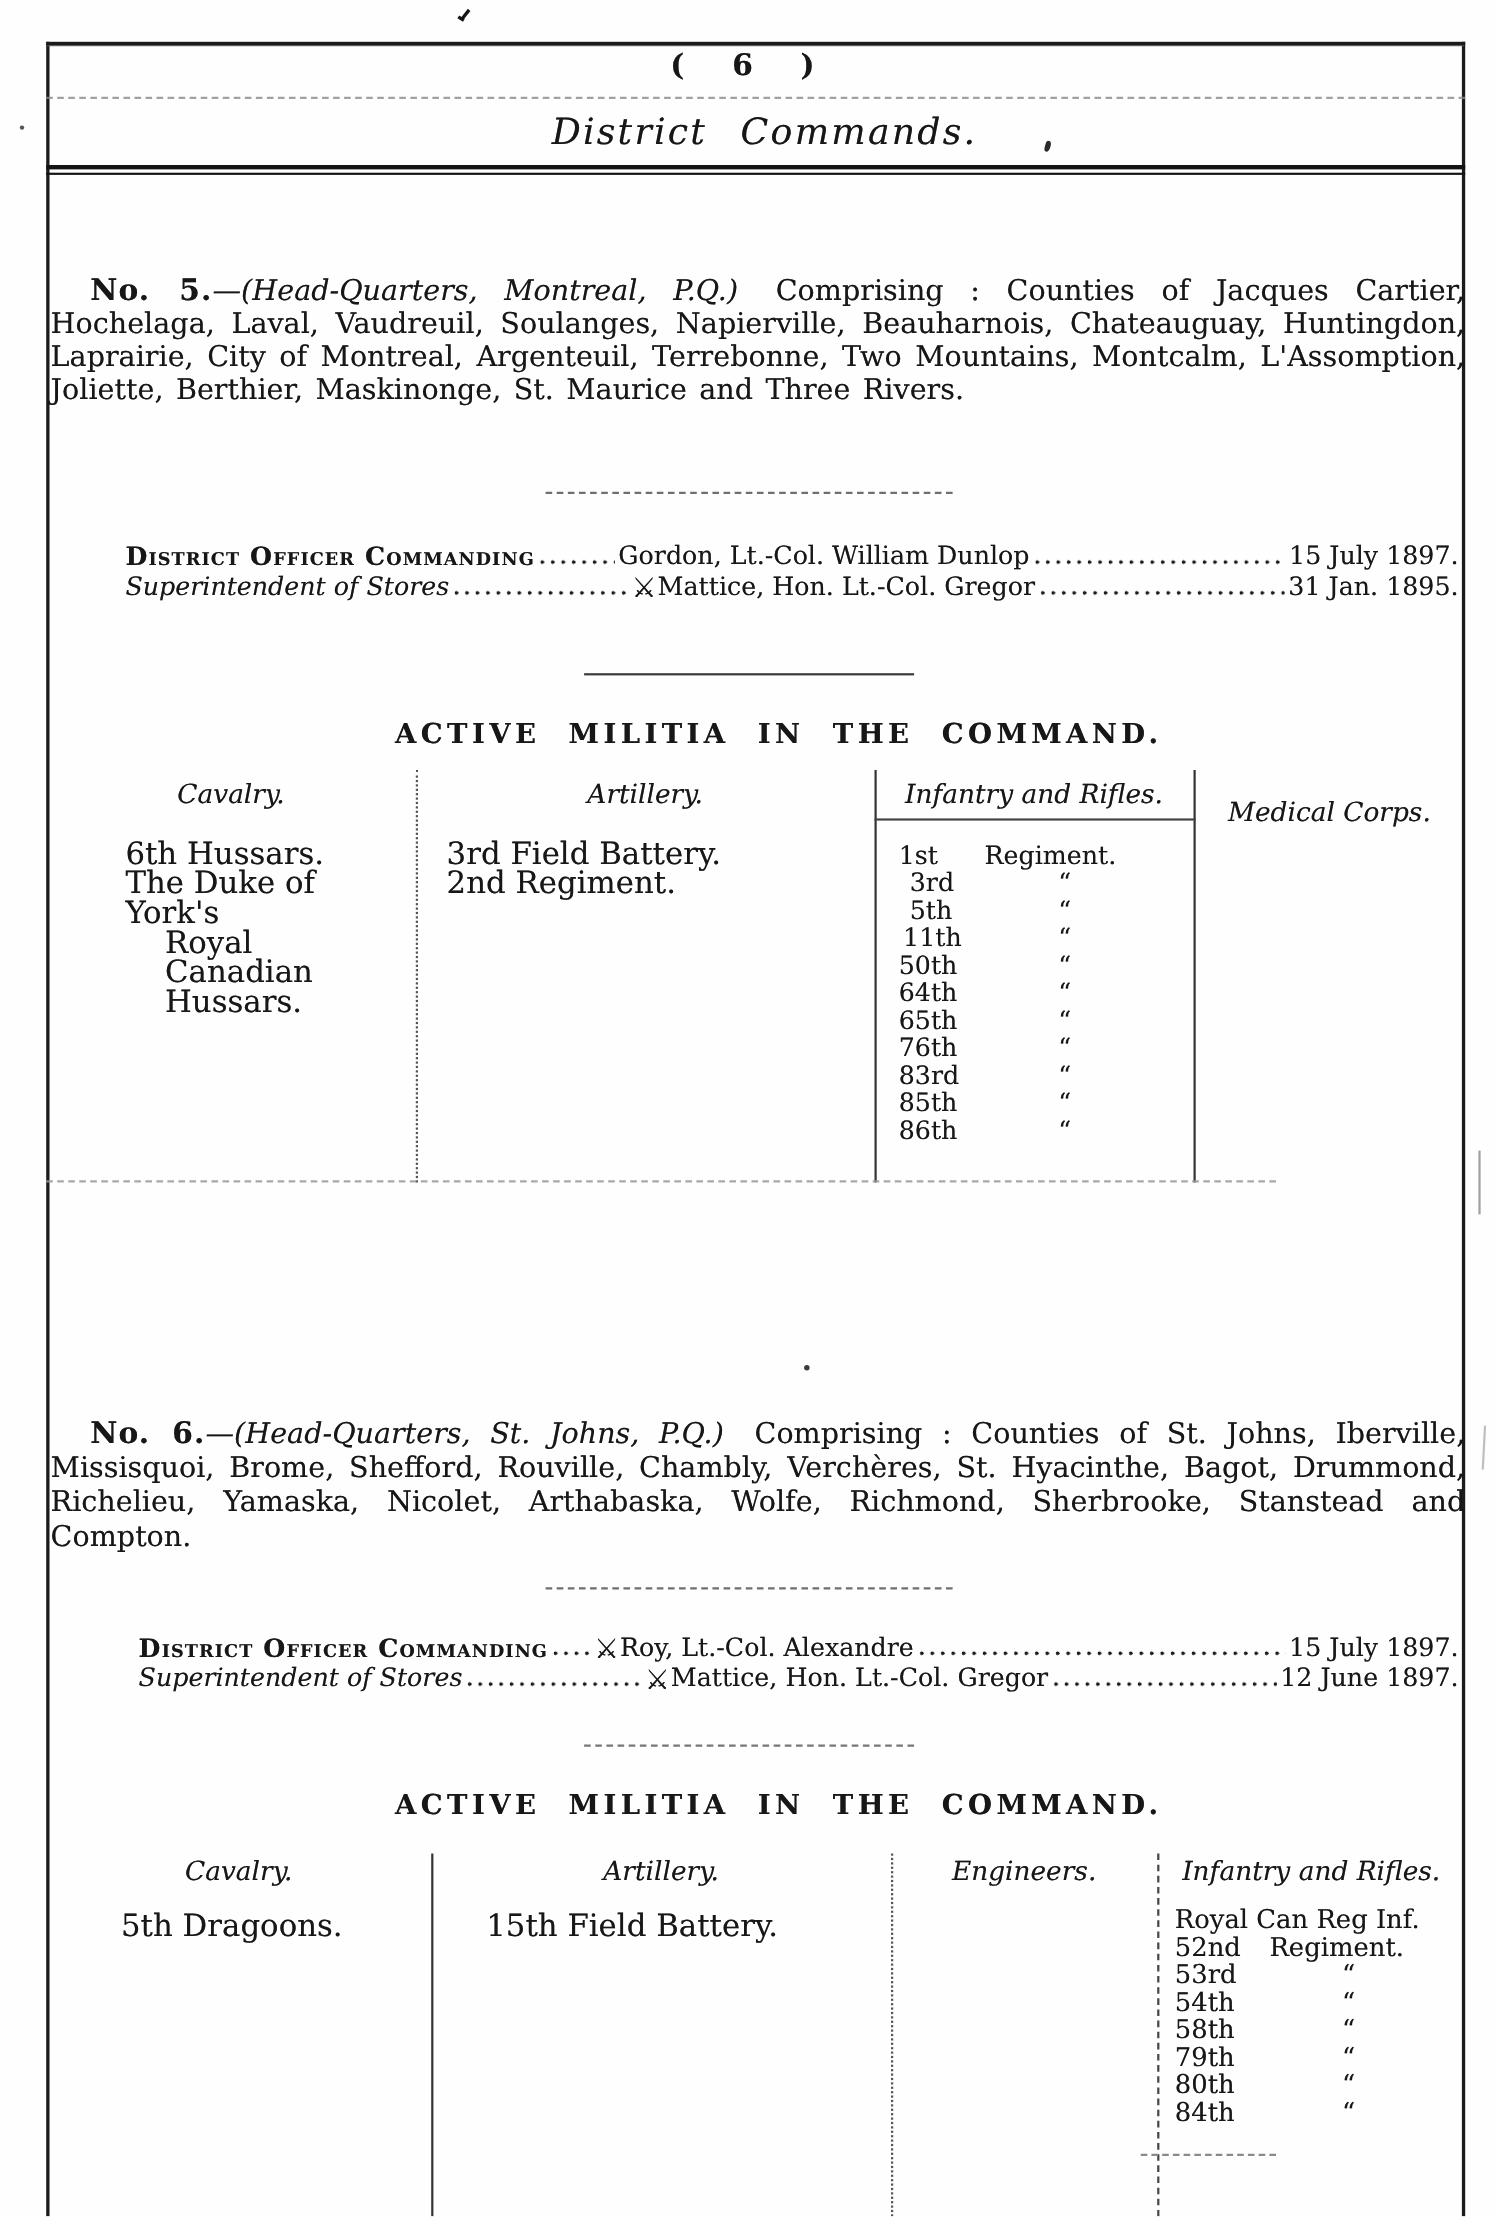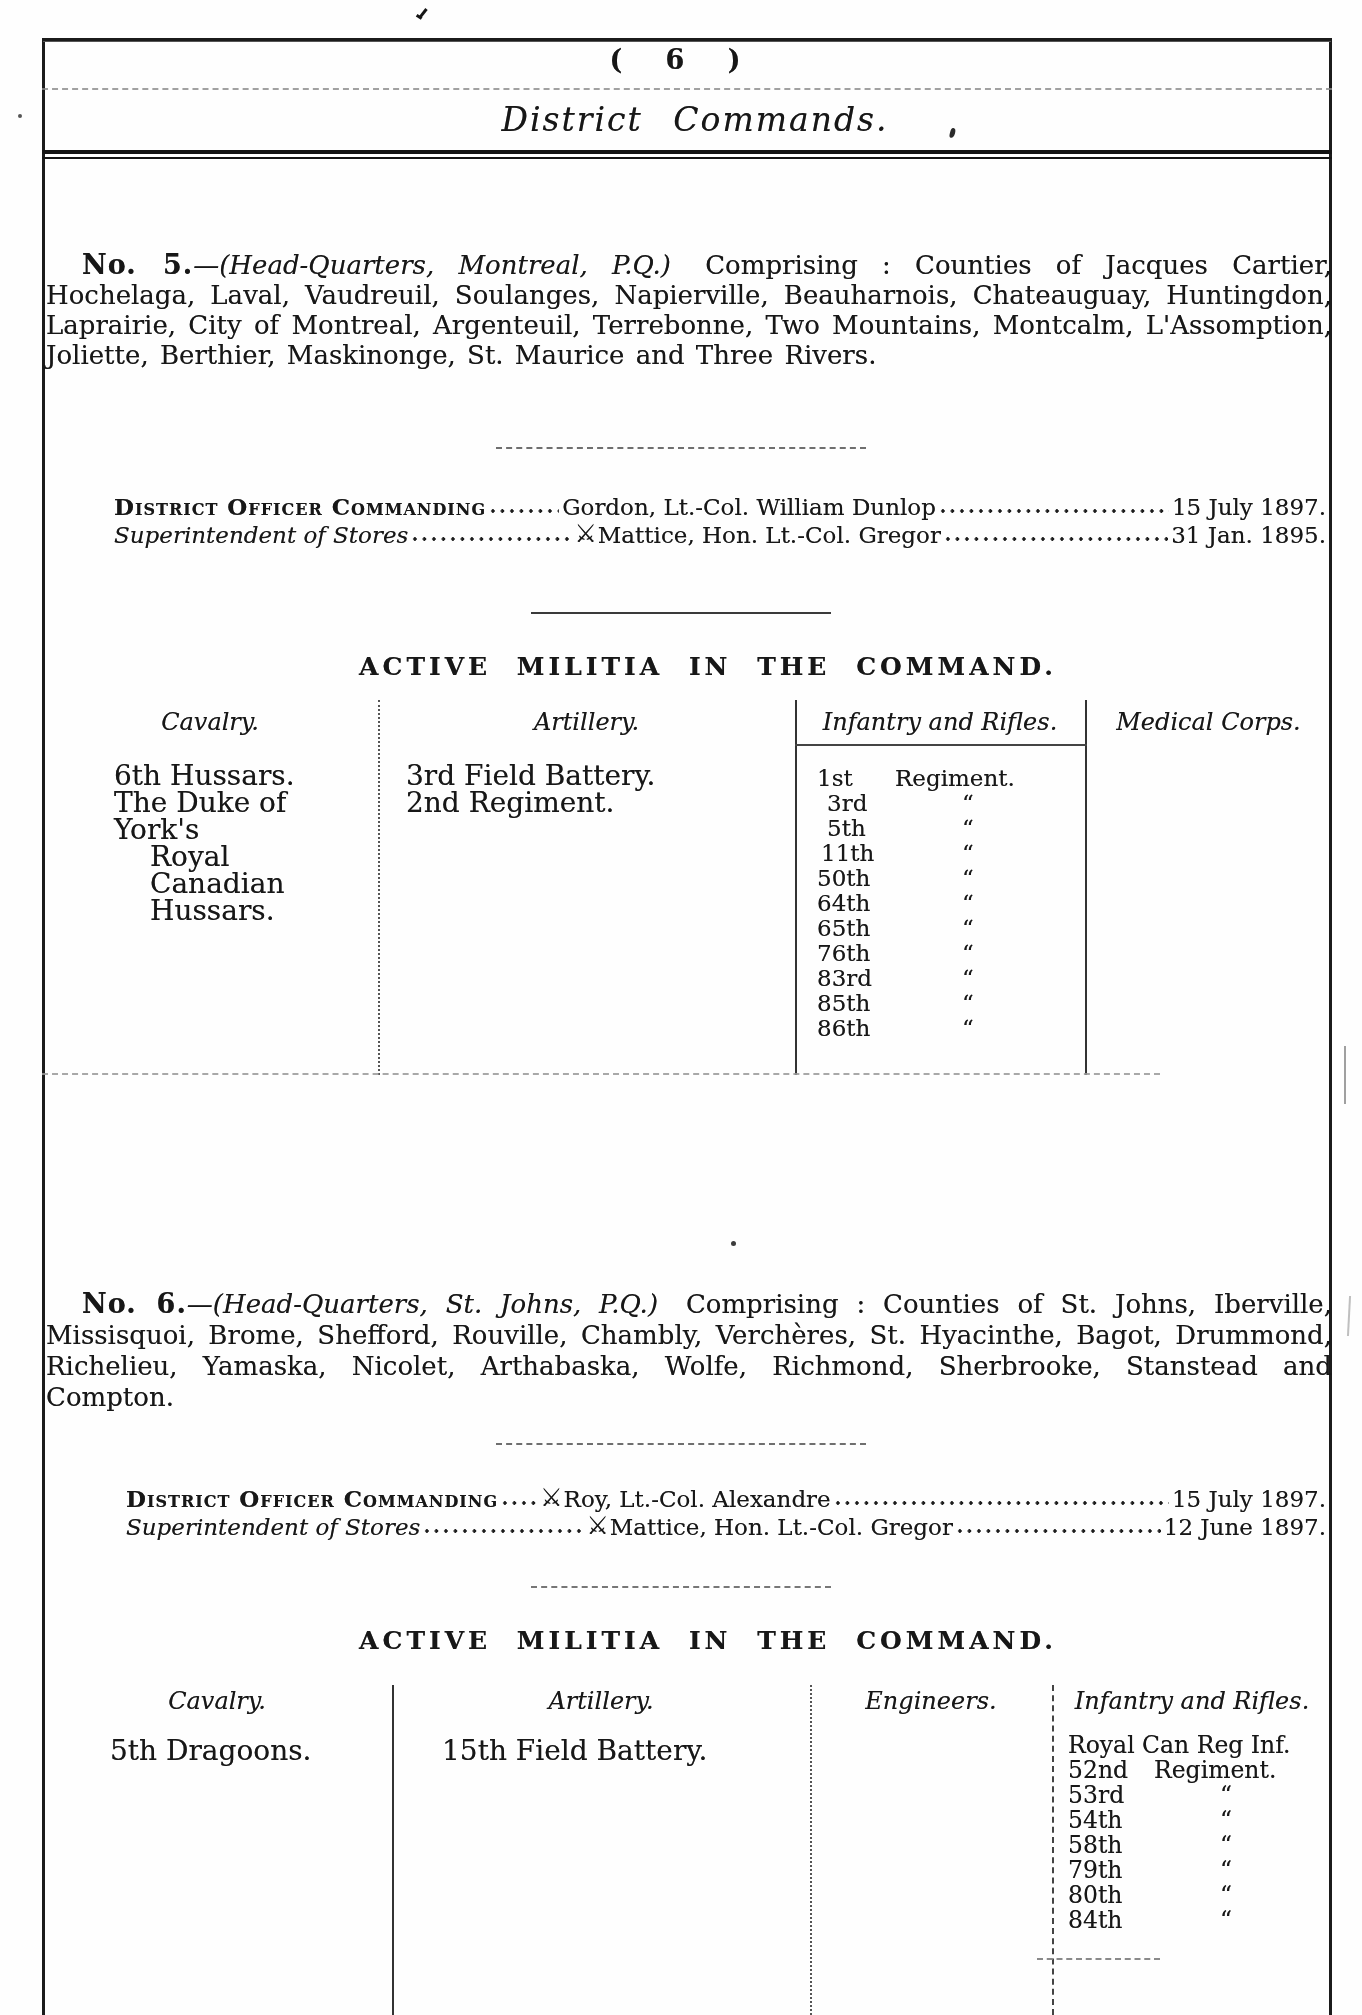--- a/index.html
+++ b/index.html
@@ -32,21 +32,21 @@
   
   .divider { position:absolute; left:50%; transform:translateX(-50%); }
   .div-1 { top:447px;  width:370px; border-top:2px dashed #6f6f6f; }
   .div-2 { top:612px;  width:300px; border-top:2px solid  #3a3a3a; }
   .div-3 { top:1443px; width:370px; border-top:2px dashed #6f6f6f; }
   .div-4 { top:1586px; width:300px; border-top:2px dashed #777; }
   
   .officers { position:absolute; font-size:23px; }
   .officers-5 { top:492px;  left:114px; width:1212px; }
   .officers-6 { top:1484px; left:126px; width:1200px; }
-  .oline { display:flex; align-items:flex-end; height:28px; white-space:nowrap; }
+  .oline { display:flex; align-items:center; height:28px; white-space:nowrap; }
   .olabel { font-variant:small-caps; font-weight:600; letter-spacing:1px; }
   .olabel.it { font-variant:normal; font-weight:normal; font-style:italic; letter-spacing:0; }
   .lead { align-self:flex-end; height:8px; margin:0 3px 5px 3px;
           background:radial-gradient(circle at 4px 4px, #1c1c1c 1.6px, rgba(0,0,0,0) 1.9px);
           background-size:9.5px 8px; background-repeat:repeat-x; }
   .g70  { width:70px; }  .g160 { width:160px; } .g36 { width:36px; }
   .lead.fill { flex:1 1 auto; }
   .sw { font-family:"DejaVu Sans", sans-serif; font-size:25px; margin-right:1px; }
   .odate { white-space:nowrap; }
   
@@ -64,21 +64,21 @@
   .t1 .hline-inf { position:absolute; top:44px; left:753px; width:292px; border-top:2px solid #444; }
   .t1 .bottom-dash { position:absolute; left:0; right:0; bottom:0; border-bottom:2px dashed #9a9a9a; opacity:.85; }
   .t2 .v-1 { left:350px;  border-left:2px solid  #333; }
   .t2 .v-2 { left:768px;  border-left:2px dotted #555; }
   .t2 .v-3 { left:1010px; border-left:2px dashed #444; }
   .t2 .bottom-dash { position:absolute; left:995px; right:0; top:273px; border-top:2px dashed #8a8a8a; }
   .thead { position:absolute; font-style:italic; font-size:24px; text-align:center; }
   .t1 .h-cav { top:8px; left:0;      width:336px; }
   .t1 .h-art { top:8px; left:336px;  width:417px; }
   .t1 .h-inf { top:8px; left:753px;  width:290px; }
-  .t1 .h-med { top:8px; left:1043px; width:247px; }
+  .t1 .h-med { top:24px; left:1043px; width:247px; }
   .t2 .h-cav { top:2px; left:0;      width:350px; }
   .t2 .h-art { top:2px; left:350px;  width:418px; }
   .t2 .h-eng { top:2px; left:768px;  width:242px; }
   .t2 .h-inf { top:2px; left:1010px; width:280px; }
   .cell { position:absolute; font-size:28px; line-height:27px; }
   .t1 .c-cav { top:62px; left:72px;  width:256px; }
   .t1 .c-art { top:62px; left:364px; }
   .t1 .c-med { top:62px; left:1058px; width:225px; }
   .t2 .c-cav { top:52px; left:68px; }
   .t2 .c-art { top:52px; left:400px; }

